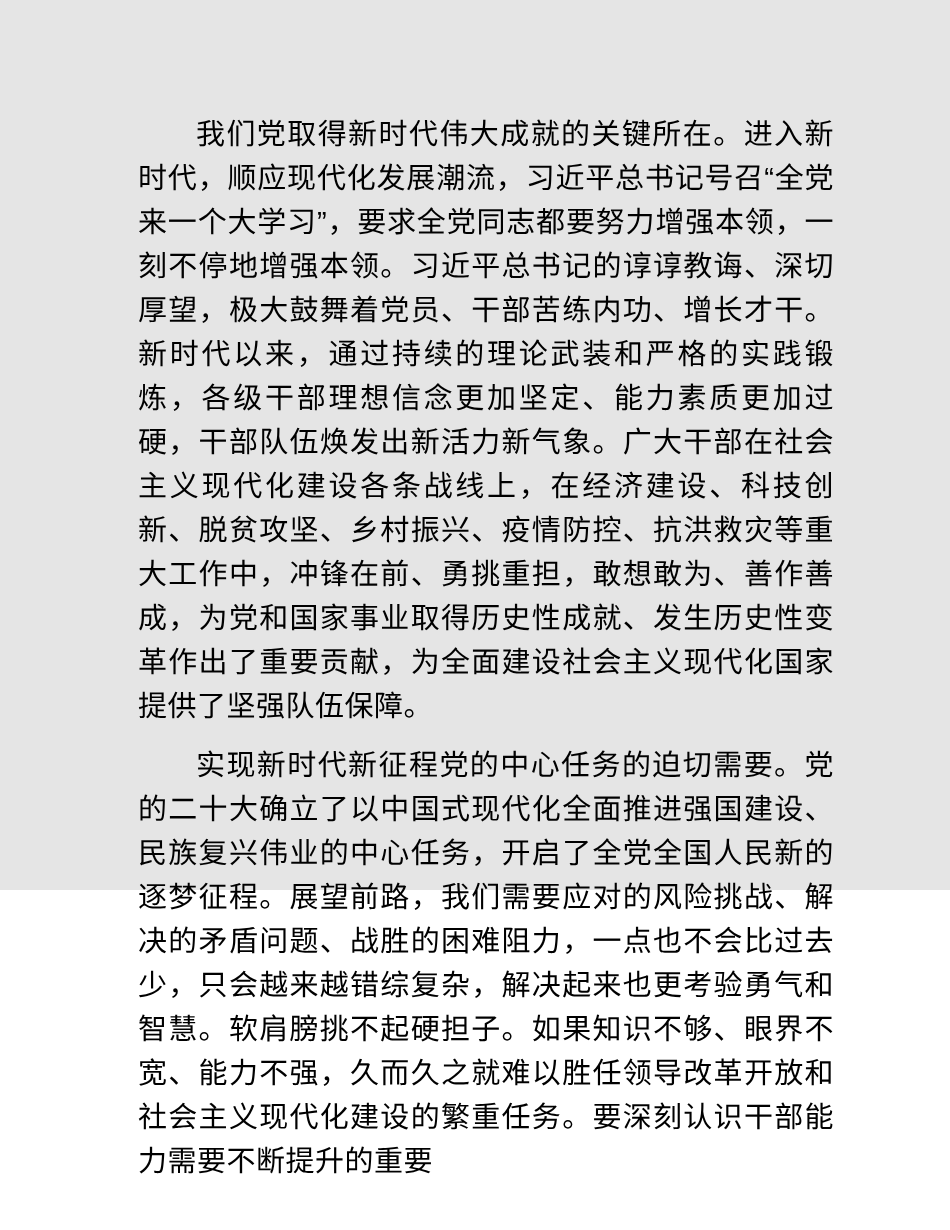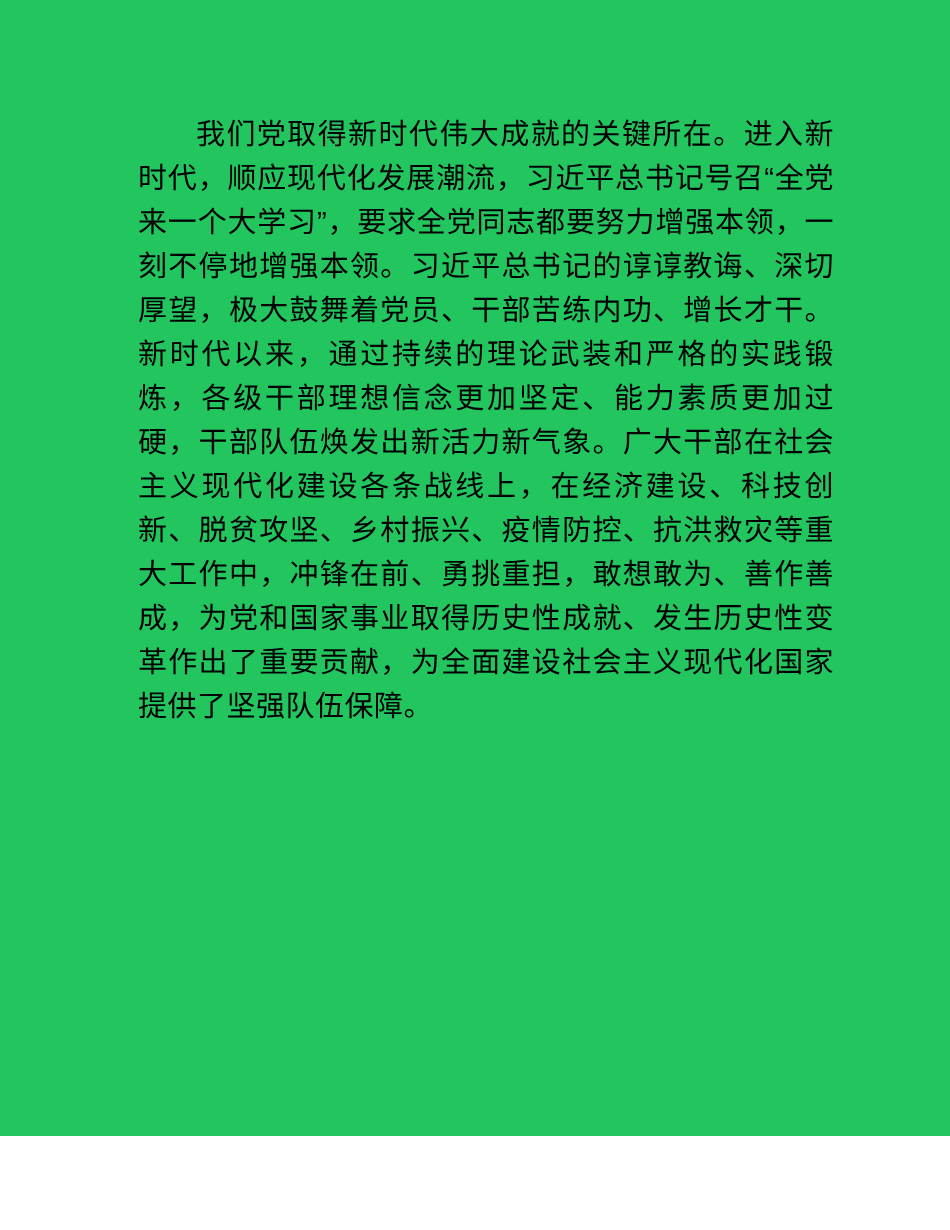--- a/index.html
+++ b/index.html
@@ -9,35 +9,36 @@
   body {
     width: 950px;
     height: 1230px;
     background: #ffffff;
     overflow: hidden;
     font-family: "Liberation Sans", sans-serif;
   }
   .page {
     box-sizing: border-box;
     width: 950px;
-    height: 1136px;
-    background: #22c55e;
+    height: 890px;
+    background: #e5e5e5;
     padding: 112px 116px 0 138px;
   }
   .doc-paragraph {
     margin: 0 0 15px 0;
     font-size: 29px;
     line-height: 44px;
     color: #000000;
     text-align: justify;
     text-justify: inter-character;
     text-indent: 2em;
     letter-spacing: 0.5px;
     word-break: break-all;
     overflow-wrap: break-word;
   }
 </style>
 </head>
 <body>
 
 <div class="page">
   <p class="doc-paragraph">我们党取得新时代伟大成就的关键所在。进入新时代，顺应现代化发展潮流，习近平总书记号召“全党来一个大学习”，要求全党同志都要努力增强本领，一刻不停地增强本领。习近平总书记的谆谆教诲、深切厚望，极大鼓舞着党员、干部苦练内功、增长才干。新时代以来，通过持续的理论武装和严格的实践锻炼，各级干部理想信念更加坚定、能力素质更加过硬，干部队伍焕发出新活力新气象。广大干部在社会主义现代化建设各条战线上，在经济建设、科技创新、脱贫攻坚、乡村振兴、疫情防控、抗洪救灾等重大工作中，冲锋在前、勇挑重担，敢想敢为、善作善成，为党和国家事业取得历史性成就、发生历史性变革作出了重要贡献，为全面建设社会主义现代化国家提供了坚强队伍保障。</p>
+  <p class="doc-paragraph">实现新时代新征程党的中心任务的迫切需要。党的二十大确立了以中国式现代化全面推进强国建设、民族复兴伟业的中心任务，开启了全党全国人民新的逐梦征程。展望前路，我们需要应对的风险挑战、解决的矛盾问题、战胜的困难阻力，一点也不会比过去少，只会越来越错综复杂，解决起来也更考验勇气和智慧。软肩膀挑不起硬担子。如果知识不够、眼界不宽、能力不强，久而久之就难以胜任领导改革开放和社会主义现代化建设的繁重任务。要深刻认识干部能力需要不断提升的重要</p>
 </div>
 
 </body></html>

